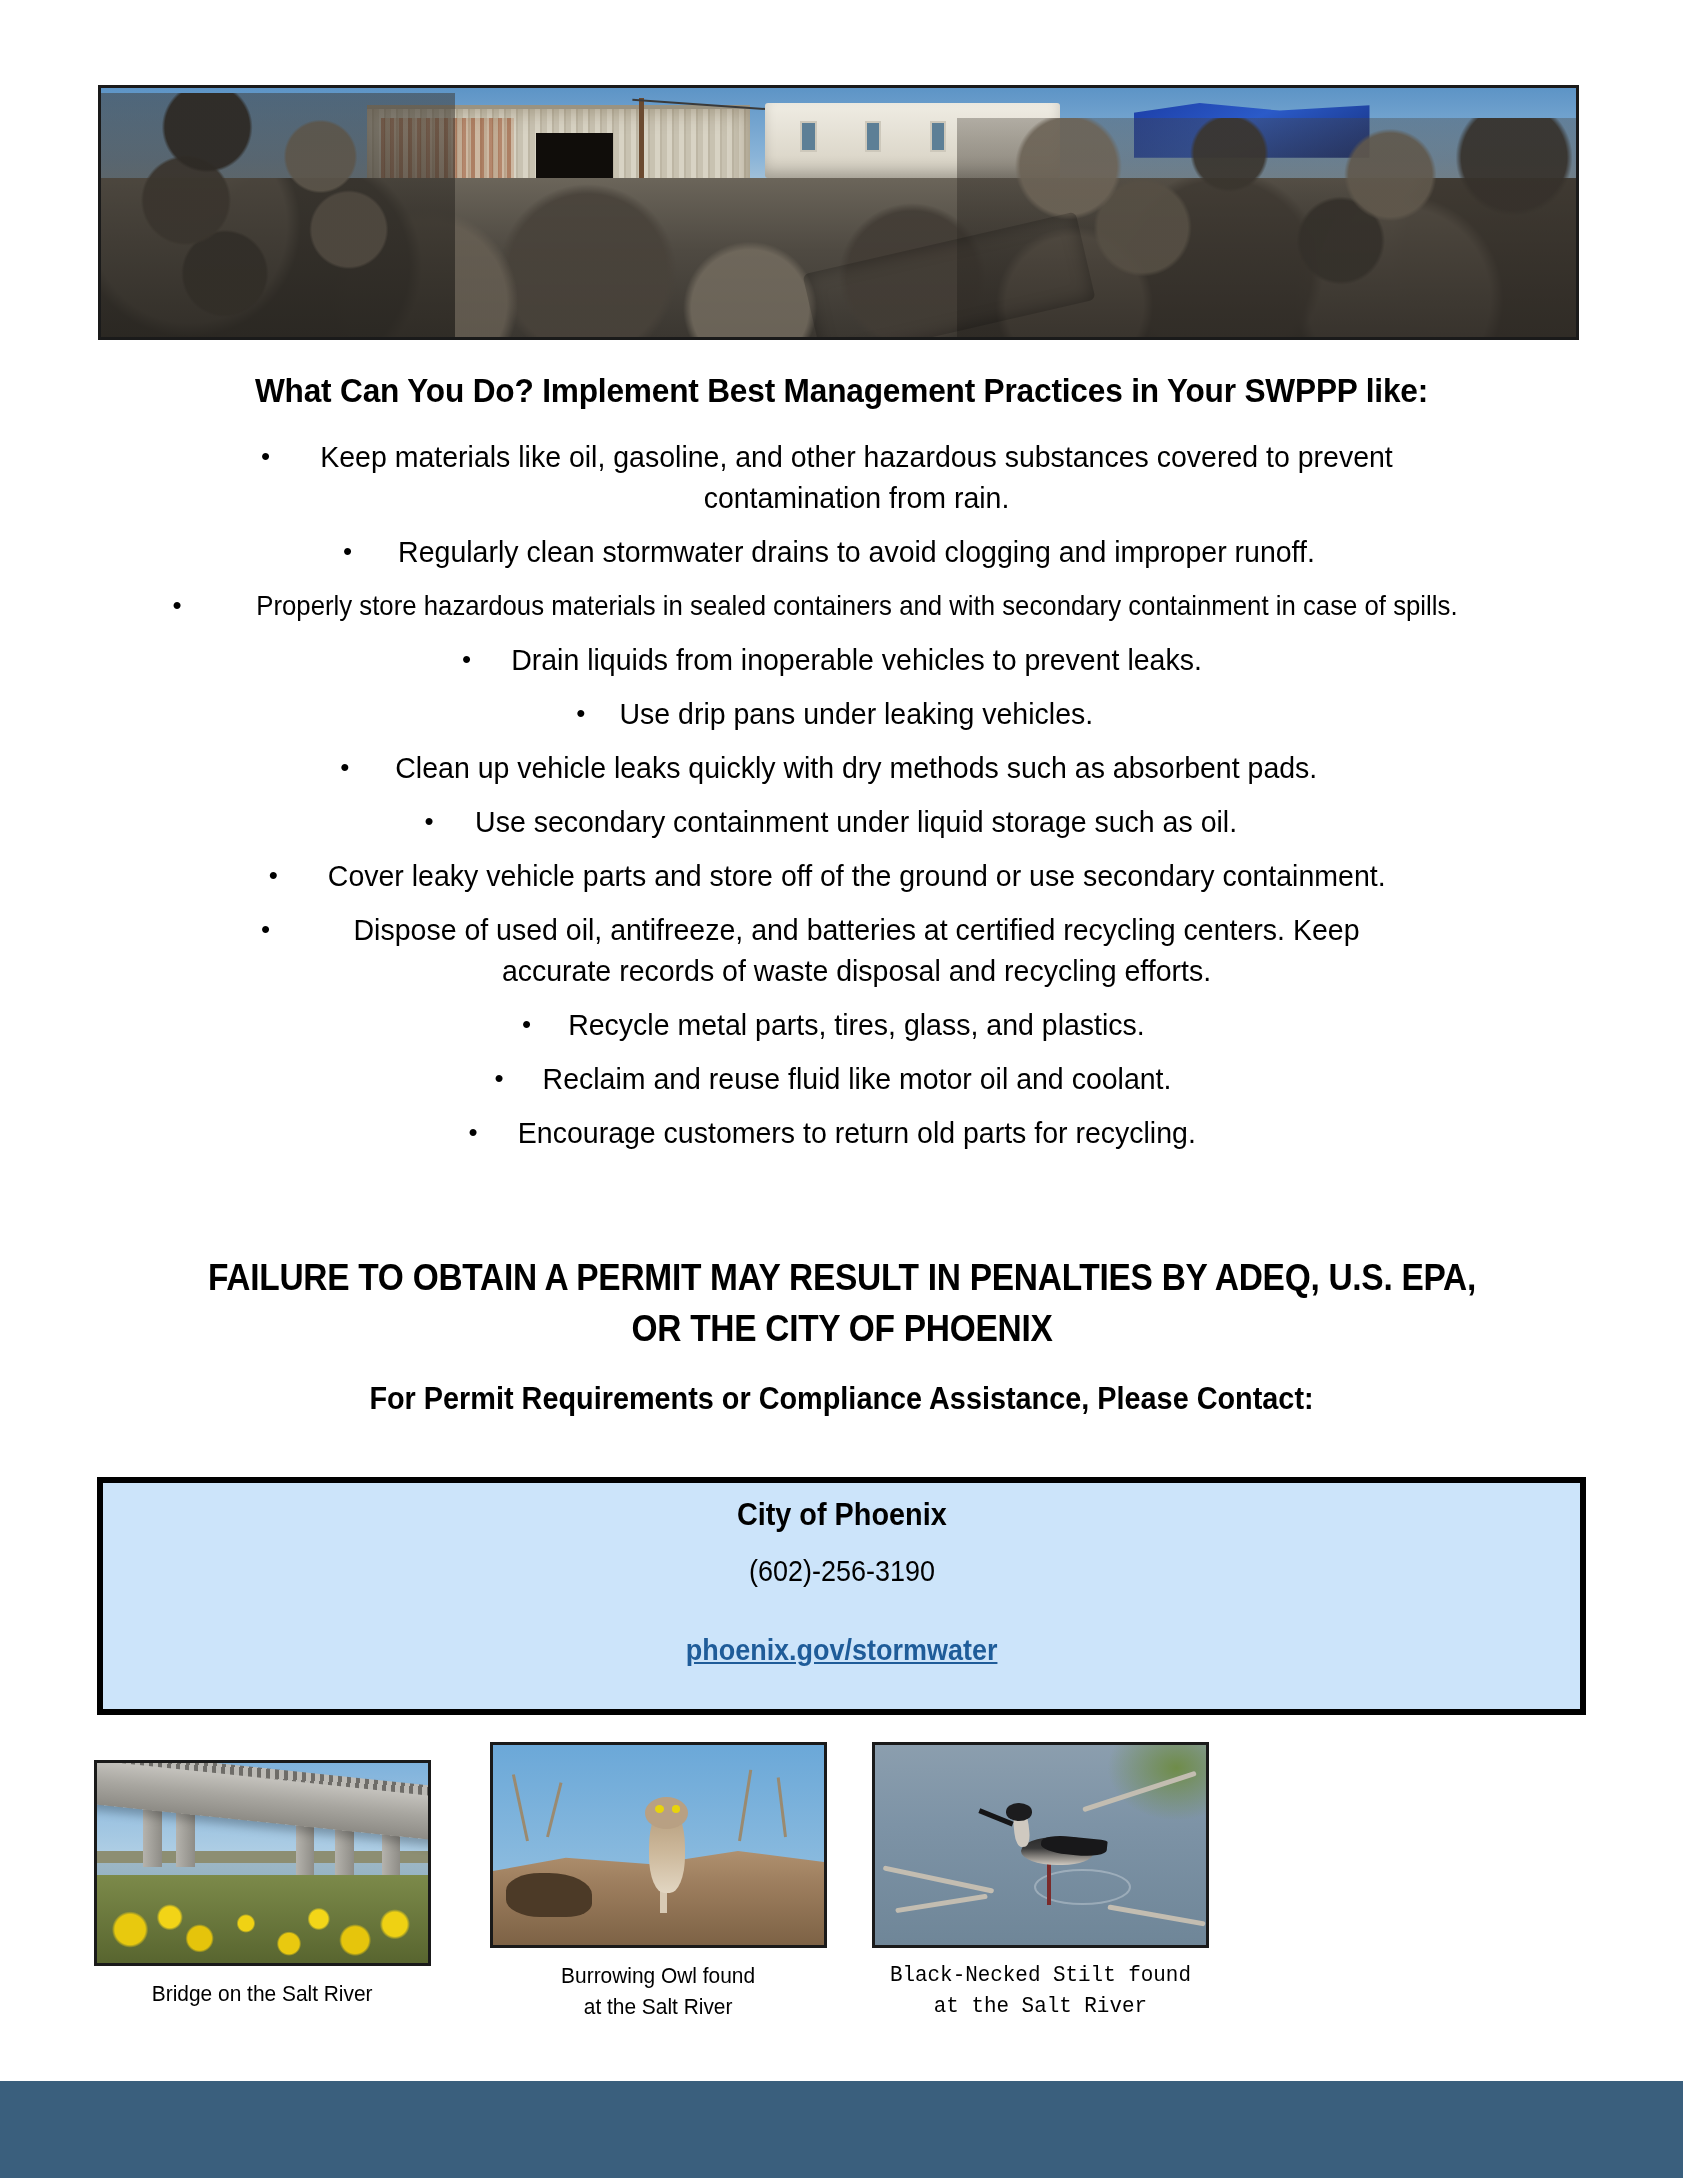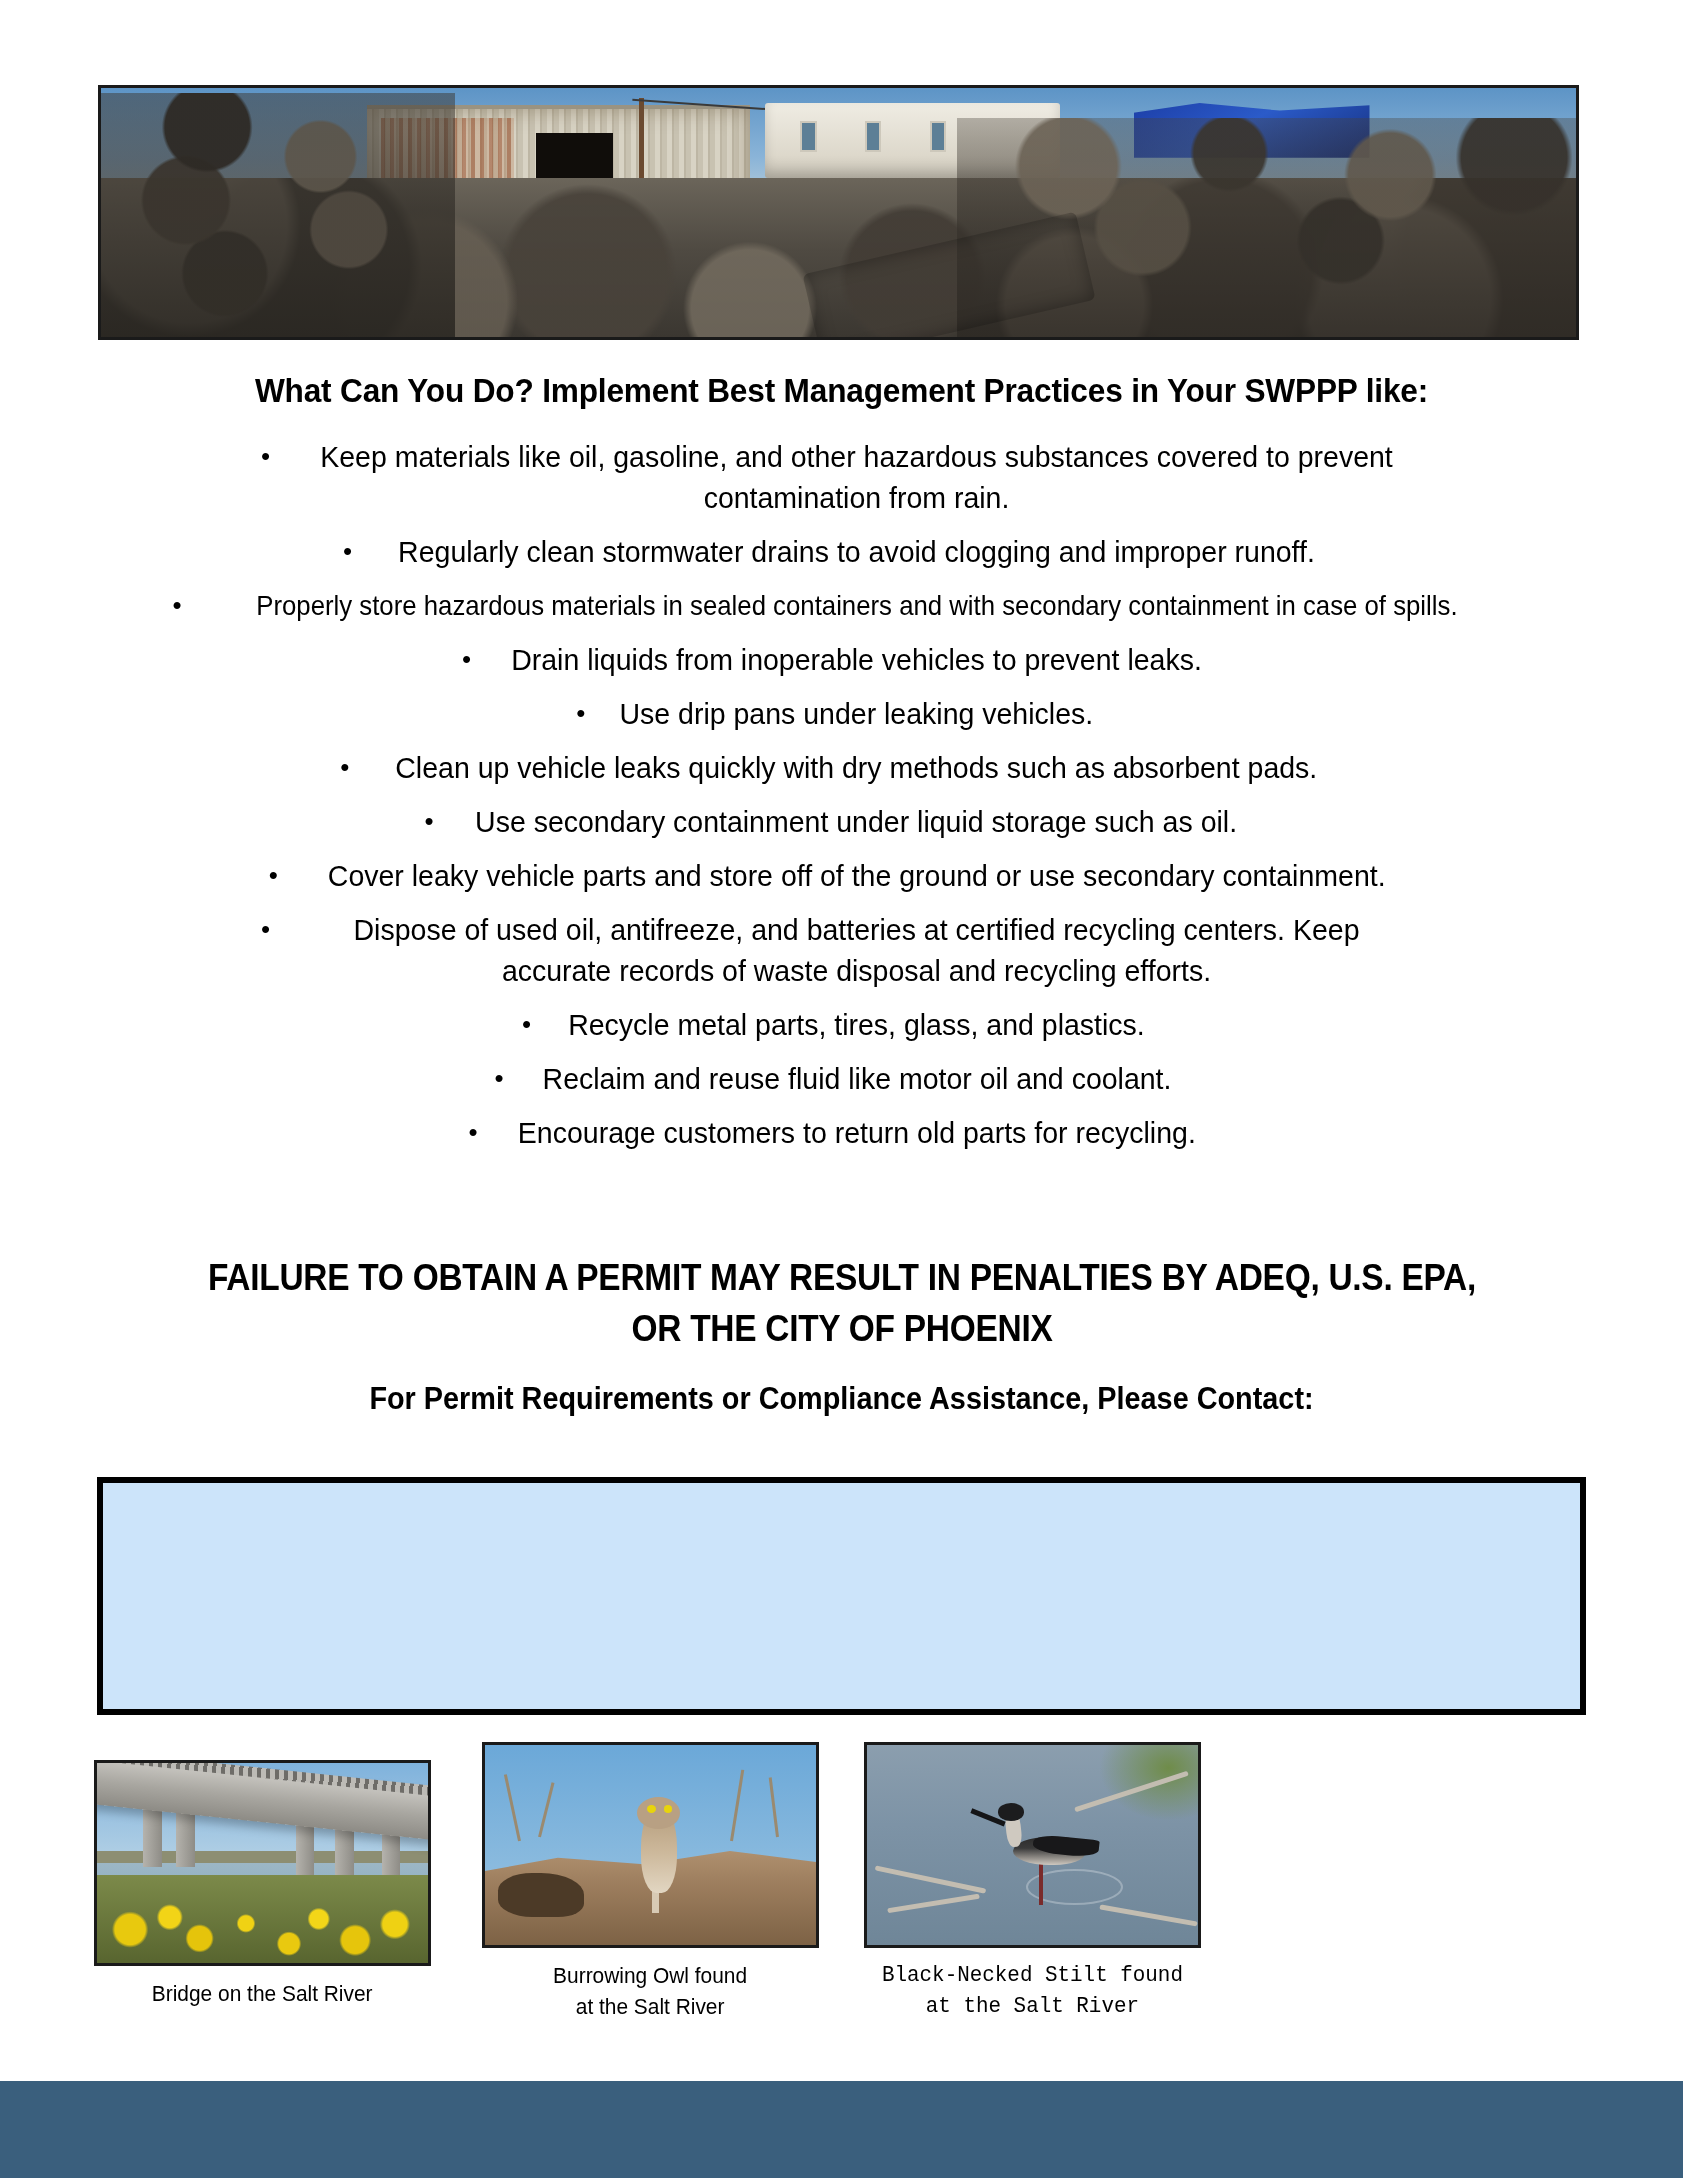--- a/index.html
+++ b/index.html
@@ -251,21 +251,21 @@
     top: 0;
     width: 337px;
     display: flex;
     flex-direction: column;
     align-items: center;
   }
   .photo-cell:nth-child(1) { left: 94px; }
   .photo-cell:nth-child(2) { left: 482px; }
   .photo-cell:nth-child(3) { left: 864px; font-family: Liberation Mono, monospace; }
   .photo-cell:nth-child(4) { left: 1245px; }
-  .photo-cell.raised { top: -18px; }
+  .photo-cell.raised { top: -18px; margin-left: 8px; }
 
   .thumb {
     width: 337px;
     height: 206px;
     border: 3px solid #1a1a1a;
     box-sizing: border-box;
     overflow: hidden;
     position: relative;
   }
   .caption {
@@ -490,20 +490,26 @@
 </div>
 
 <div class="section-title" id="failure-heading">FAILURE TO OBTAIN A PERMIT MAY RESULT IN PENALTIES BY ADEQ, U.S. EPA, OR THE CITY OF PHOENIX</div>
 
 <div class="section-title" id="contact-heading">For Permit Requirements or Compliance Assistance, Please Contact:</div>
 
 <div class="contact-box">
 
 
 
+  <div class="contact-col">
+    <div class="contact-org">City of Phoenix</div>
+    <div class="contact-phone">(602)-256-3190</div>
+    <div class="contact-link empty"></div>
+    <div class="contact-link">phoenix.gov/stormwater</div>
+  </div>
 
 </div>
 
 <div class="photo-strip">
 
   <div class="photo-cell">
     <div class="thumb">
       <div class="t1-sky"></div>
       <div class="t1-water"></div>
       <div class="t1-bank"></div>

